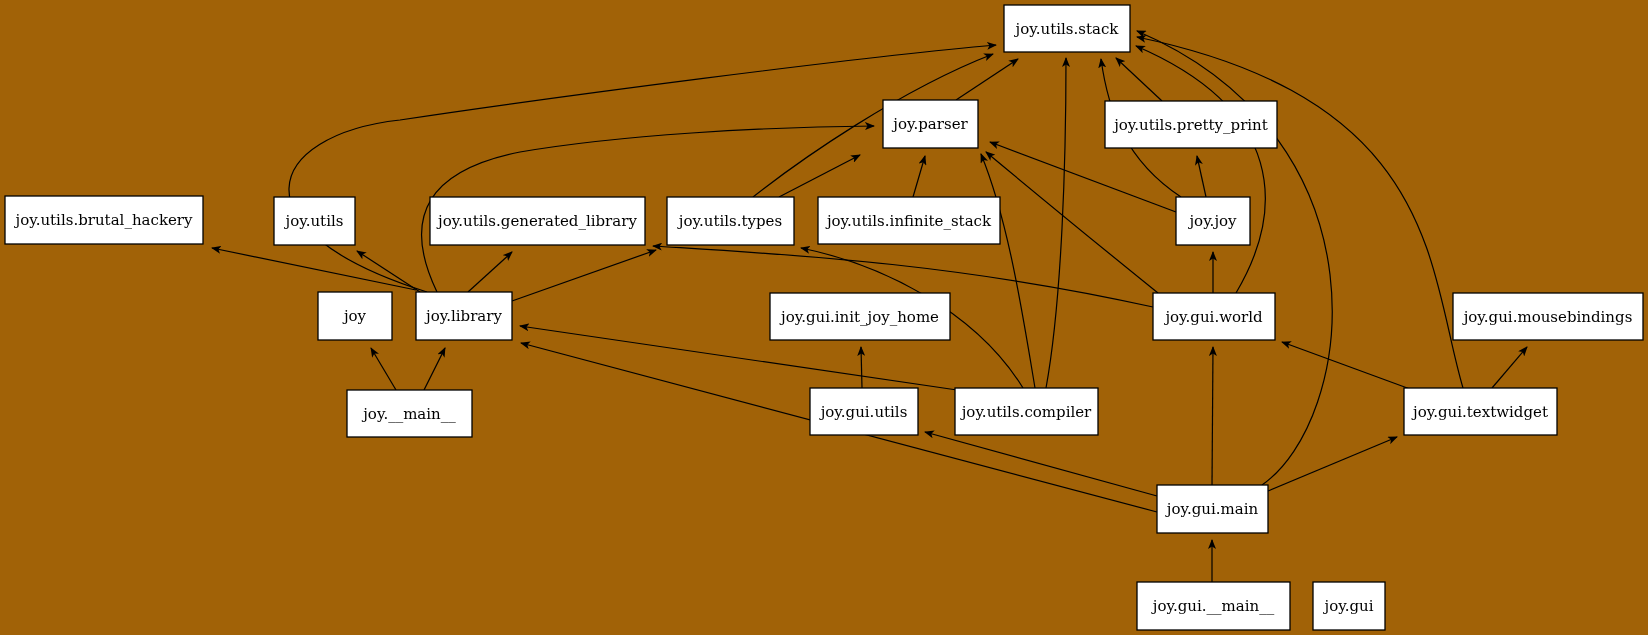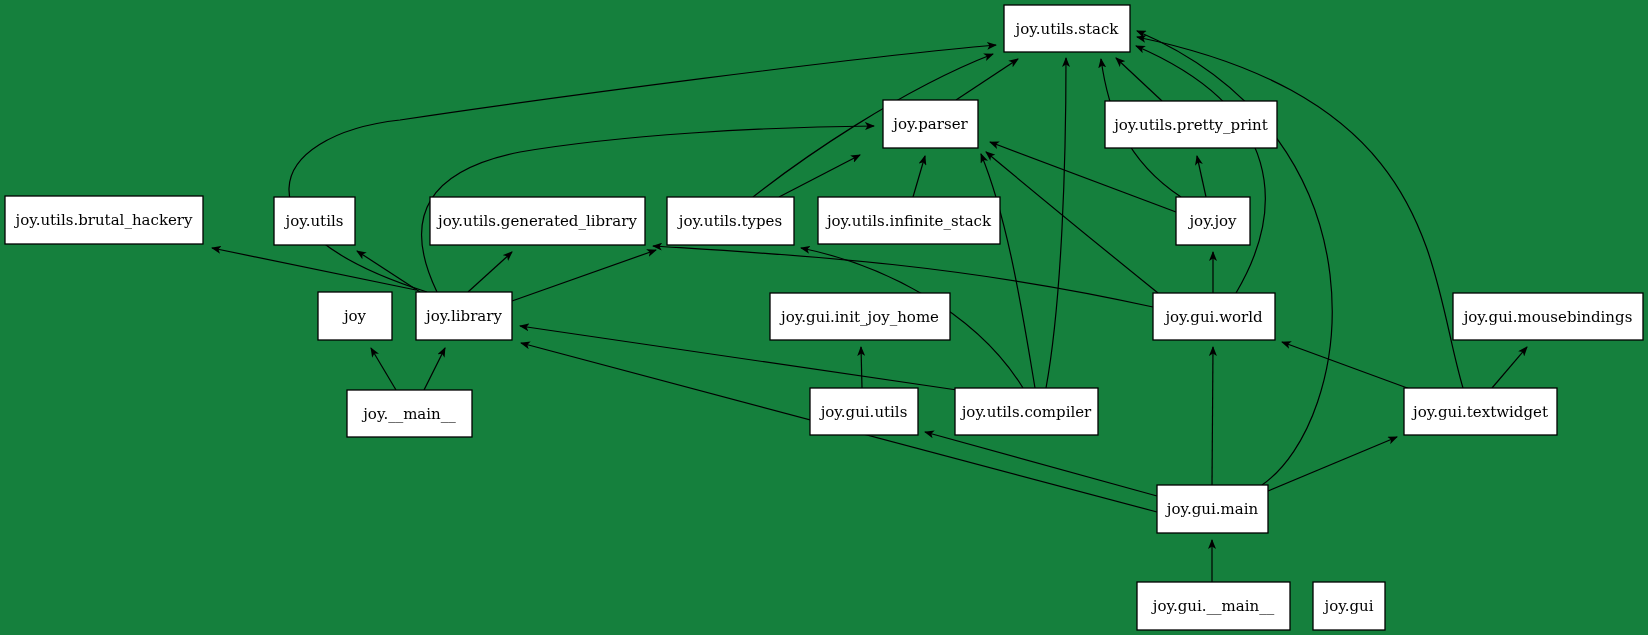--- a/index.html
+++ b/index.html
@@ -1,16 +1,16 @@
 <!DOCTYPE html>
 <html><head>
 <meta charset="utf-8">
 <style>
   html,body{margin:0;padding:0;background:#ffffff;}
-  #canvas-wrap{position:relative;width:1648px;height:635px;background:#15803d;overflow:hidden;}
+  #canvas-wrap{position:relative;width:1648px;height:635px;background:#a16207;overflow:hidden;}
   svg{display:block;}
   .node-rect{fill:#ffffff;stroke:#000000;stroke-width:1.3;}
   .node-label{font-family:"DejaVu Serif","Liberation Serif",serif;font-size:15px;fill:#000000;
               text-anchor:middle;dominant-baseline:middle;}
   .edge-path{fill:none;stroke:#000000;stroke-width:1.2;}
 </style>
 </head>
 <body>
 
 <div id="canvas-wrap">

